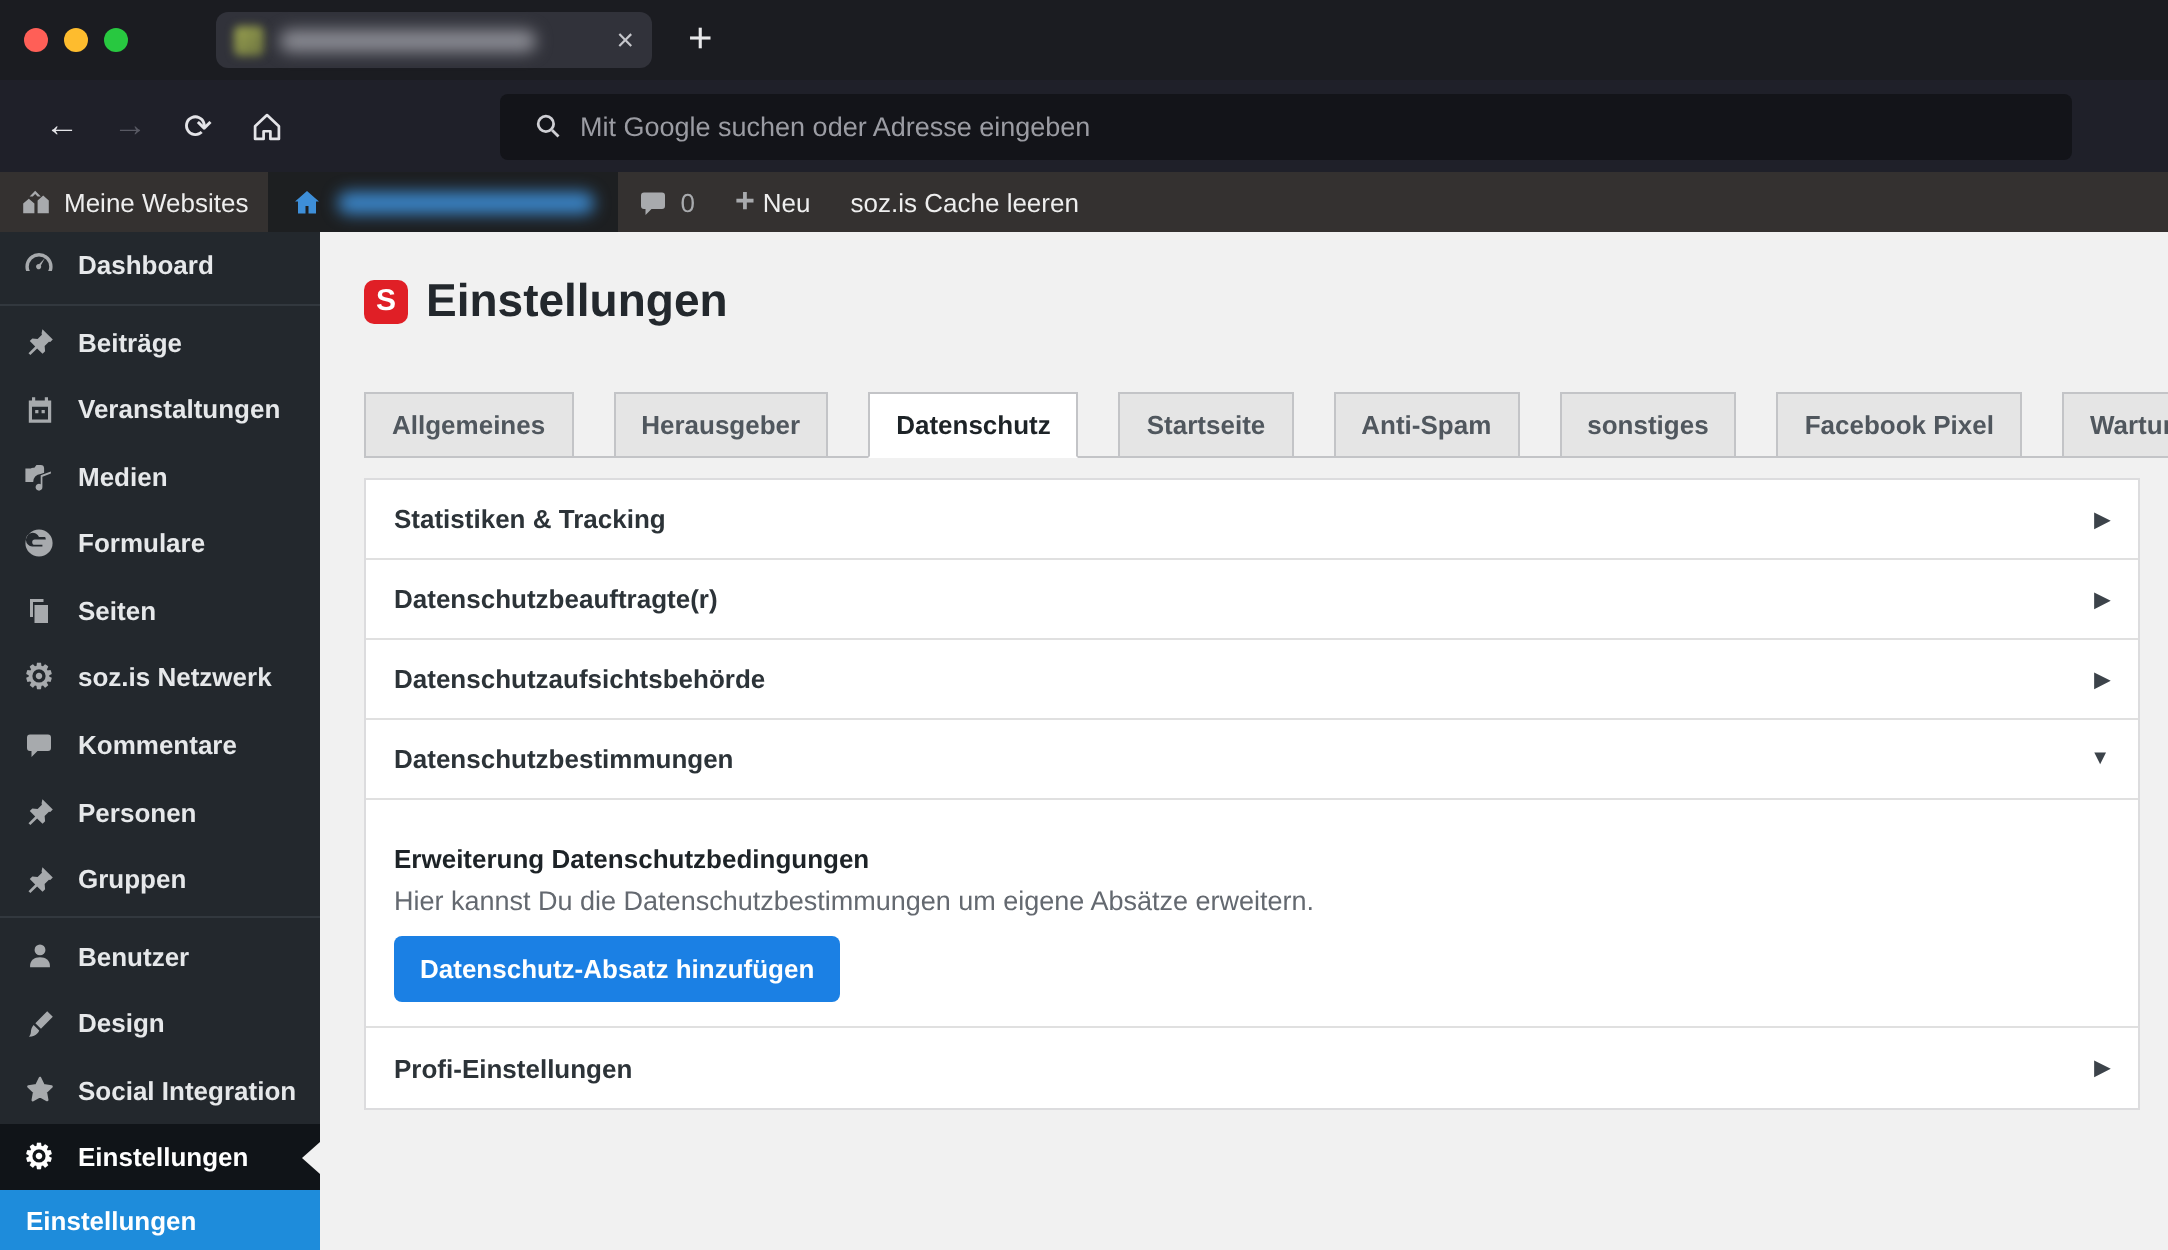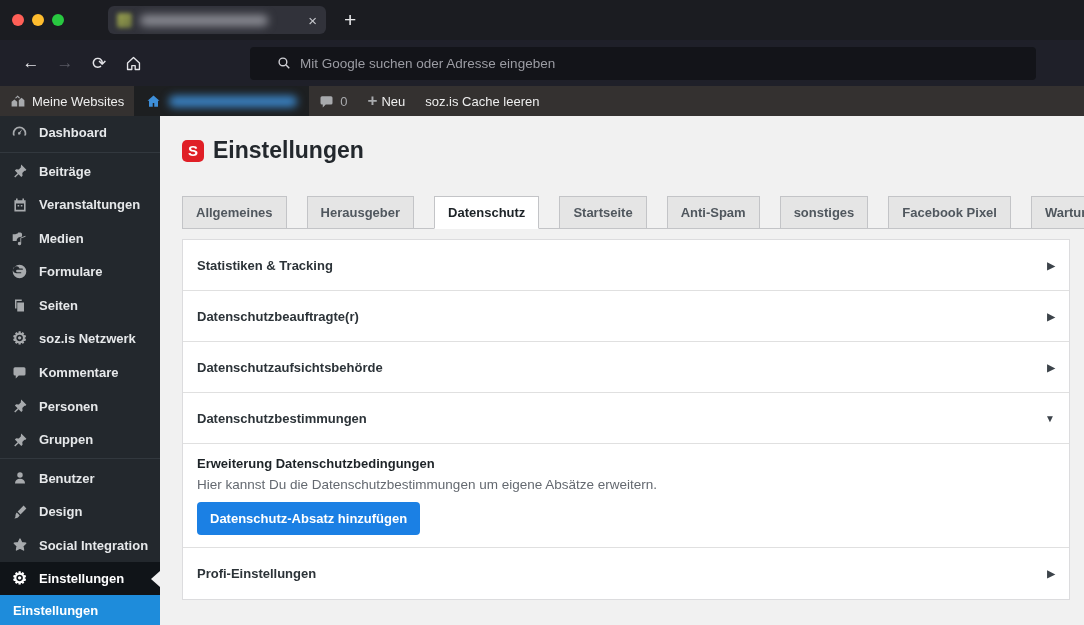--- a/index.html
+++ b/index.html
@@ -35,21 +35,21 @@
   .toolbar {
     height: 46px; background: #1f2029;
     display: flex; align-items: center; padding: 0 14px;
   }
   .nav-ic { color: #e4e4e8; font-size: 17px; width: 34px; text-align: center; }
   .nav-ic.dim { color: #585963; }
   .nav-ic svg { vertical-align: middle; }
   .urlbar {
     flex: 1; height: 33px; margin-left: 100px; margin-right: 34px;
     background: #131419; border-radius: 4px;
-    display: flex; align-items: center; padding: 0 27px; gap: 9px;
+    display: flex; align-items: center; padding: 0 17px; gap: 9px;
   }
   .urlbar input {
     flex: 1; background: transparent; border: none; outline: none;
     color: #dddde2; font-size: 13.5px; font-family: "Liberation Sans", sans-serif;
   }
   .urlbar input::placeholder { color: #9b9ca3; opacity: 1; }
 
   
   .adminbar {
     height: 30px; background: #343130; color: #eeeeee;
@@ -114,29 +114,29 @@
     font-size: 13px; font-weight: 700; color: #50575e;
     cursor: pointer; white-space: nowrap;
   }
   .tab.active { background: #fff; color: #1d2327; border-bottom-color: #fff; }
 
   .accordion {
     margin: 10px 14px 0 22px; background: #fff;
     border: 1px solid #dcdcde;
   }
   .acc-row {
-    height: 51px; display: flex; align-items: center; justify-content: space-between;
+    height: 40px; display: flex; align-items: center; justify-content: space-between;
     padding: 0 14px; border-bottom: 1px solid #e0e0e0;
     font-size: 13px; font-weight: 700; color: #2c3338; cursor: pointer;
   }
   .acc-row:last-child { border-bottom: none; }
   .acc-caret { font-size: 10px; color: #3c434a; }
 
   .acc-panel { padding: 8px 14px 12px; border-bottom: 1px solid #e0e0e0; }
-  .acc-panel h4 { font-size: 13px; font-weight: 700; color: #1d2327; margin: 4px 0 6px; }
+  .acc-panel h4 { font-size: 13px; font-weight: 700; color: #1d2327; margin: 14px 0 6px; }
   .acc-panel p { font-size: 13.5px; color: #646970; margin: 0 0 10px; }
   .btn-row { display: flex; justify-content: flex-start; }
   .btn-primary {
     background: #1b80e4; color: #fff; border: none; border-radius: 4px;
     font-size: 13px; font-weight: 700; padding: 9px 13px;
     font-family: "Liberation Sans", sans-serif; cursor: pointer;
   }
 </style>
 </head>
 <body>

